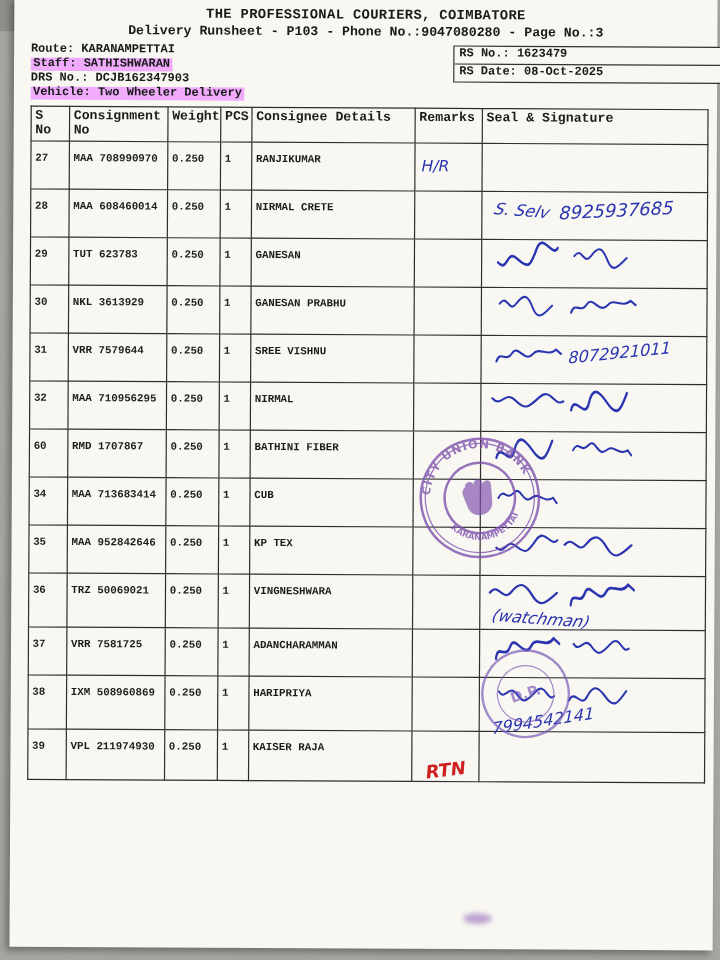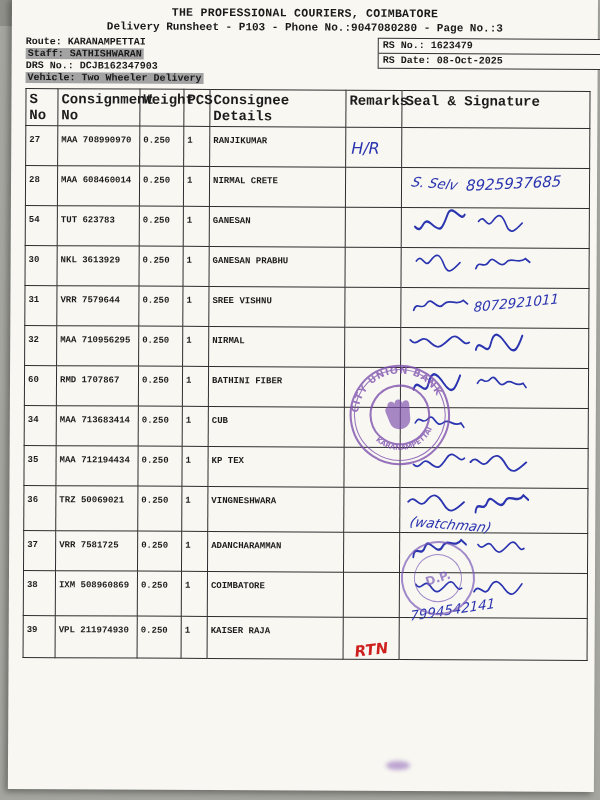--- a/index.html
+++ b/index.html
@@ -5,38 +5,38 @@
   html,body{margin:0;padding:0;}
   body{width:600px;height:800px;background:#a6a6a0;position:relative;overflow:hidden;
        font-family:"Liberation Mono",monospace;}
   .corner-shadow{position:absolute;left:0;top:0;width:40px;height:26px;background:#8f8f89;}
   .paper{position:absolute;top:0;left:12px;width:586px;height:792px;background:#f8f7f2;
          transform:rotate(.3deg);transform-origin:top right;box-shadow:-3px 3px 6px rgba(0,0,0,.35);}
   .hdr{text-align:center;padding-top:8px;font-weight:700;color:#191919;}
   .company{font-size:11.5px;letter-spacing:.3px;}
   .subtitle{font-size:11px;margin-top:2px;}
   .meta{position:relative;margin:4px 0 0 14px;font-size:10px;font-weight:700;color:#191919;line-height:12px;height:50px;}
-  .hl{background:#a3a3a3;padding:0 2px;text-align:center;}
+  .hl{background:#f0abfc;padding:0 2px;text-align:center;}
   .rsbox{position:absolute;left:352px;top:0;width:222px;border:1.2px solid #333;font-size:10px;background:#f8f7f2;}
   .rsbox .rsrow{padding:1px 4px;}
   .rsbox .rsrow:first-child{border-bottom:1.2px solid #333;}
   table{border-collapse:collapse;table-layout:fixed;margin:2px 0 0 14px;width:564px;}
   th,td{border:1px solid #2e2e2e;font-weight:700;color:#1c1c1c;text-align:left;vertical-align:top;overflow:visible;}
-  th{font-size:14px;padding:2px 3px;}
+  th{font-size:11px;padding:2px 3px;}
   tr.data-row{height:40px;}
   td{font-size:9px;padding:9px 3px 0 3px;}
   td.c-sig{position:relative;padding:4px 2px 0 8px;}
   td.c-rem{position:relative;}
   .ink{font-family:"DejaVu Sans",sans-serif;font-style:italic;color:#2b35b0;font-size:13.5px;
        font-weight:500;display:inline-block;margin:2px 6px 0 2px;white-space:nowrap;}
   .ink0{transform:rotate(-6deg) skewX(-8deg);}
   .ink1{transform:rotate(4deg) skewX(-12deg);}
   .ink2{transform:rotate(-3deg) skewX(-6deg);font-size:15px;}
   .ink3{transform:rotate(-9deg) skewX(-10deg);}
-  .rem-ink{font-size:16px;}
+  .rem-ink{font-size:13px;}
   .red-ink{font-family:"DejaVu Sans",sans-serif;font-style:italic;font-weight:700;color:#cf2020;
        font-size:15px;display:inline-block;transform:rotate(-7deg);margin-top:14px;}
   .squig{width:58px;height:22px;display:inline-block;vertical-align:middle;margin:0 2px;}
   .squig path{stroke:#2b35b0;stroke-width:1.8;fill:none;stroke-linecap:round;}
   .sq0{transform:rotate(-5deg);}
   .sq1{transform:rotate(4deg) scaleX(1.15);}
   .sq2{transform:rotate(-11deg) scaleY(1.35);}
   .sq3{transform:rotate(7deg) scaleX(.9);}
   .stamp{position:absolute;pointer-events:none;}
   .stamp1{left:338px;top:364px;width:104px;height:104px;transform:rotate(-12deg);opacity:.78;}
@@ -116,21 +116,21 @@
     <td>0.250</td>
     <td>1</td>
     <td>NIRMAL CRETE</td>
     <td class="c-rem">
       <span class="ink rem-ink"></span><span class="red-ink"></span>
     </td>
     <td class="c-sig"><span class="ink ink1">S. Selv</span><span class="ink ink2">8925937685</span></td>
   </tr>
 
   <tr class="data-row">
-    <td>54</td>
+    <td>29</td>
     <td>TUT 623783</td>
     <td>0.250</td>
     <td>1</td>
     <td>GANESAN</td>
     <td class="c-rem">
       <span class="ink rem-ink"></span><span class="red-ink"></span>
     </td>
     <td class="c-sig"><svg viewBox="0 0 60 22" class="squig sq2">
               <path d="M3 10 C10 18 12 2 20 10 S30 16 38 6 S50 14 56 8"></path>
             </svg><svg viewBox="0 0 60 22" class="squig sq3">
@@ -209,21 +209,21 @@
     <td class="c-rem">
       <span class="ink rem-ink"></span><span class="red-ink"></span>
     </td>
     <td class="c-sig"><svg viewBox="0 0 60 22" class="squig sq3">
               <path d="M2 14 C6 4 10 16 16 8 C22 0 26 18 34 10 C40 4 46 14 54 8 L58 12"></path>
             </svg></td>
   </tr>
 
   <tr class="data-row">
     <td>35</td>
-    <td>MAA 712194434</td>
+    <td>MAA 952842646</td>
     <td>0.250</td>
     <td>1</td>
     <td>KP TEX</td>
     <td class="c-rem">
       <span class="ink rem-ink"></span><span class="red-ink"></span>
     </td>
     <td class="c-sig"><svg viewBox="0 0 60 22" class="squig sq0">
               <path d="M3 10 C10 18 12 2 20 10 S30 16 38 6 S50 14 56 8"></path>
             </svg><svg viewBox="0 0 60 22" class="squig sq1">
               <path d="M2 12 C8 2 12 20 18 10 S28 2 34 12 S44 18 52 8"></path>
@@ -260,21 +260,21 @@
             </svg><svg viewBox="0 0 60 22" class="squig sq3">
               <path d="M3 10 C10 18 12 2 20 10 S30 16 38 6 S50 14 56 8"></path>
             </svg></td>
   </tr>
 
   <tr class="data-row">
     <td>38</td>
     <td>IXM 508960869</td>
     <td>0.250</td>
     <td>1</td>
-    <td>COIMBATORE</td>
+    <td>HARIPRIYA</td>
     <td class="c-rem">
       <span class="ink rem-ink"></span><span class="red-ink"></span>
     </td>
     <td class="c-sig"><svg viewBox="0 0 60 22" class="squig sq3">
               <path d="M3 10 C10 18 12 2 20 10 S30 16 38 6 S50 14 56 8"></path>
             </svg><svg viewBox="0 0 60 22" class="squig sq0">
               <path d="M2 12 C8 2 12 20 18 10 S28 2 34 12 S44 18 52 8"></path>
             </svg><span class="ink ink3">7994542141</span></td>
   </tr>
 

